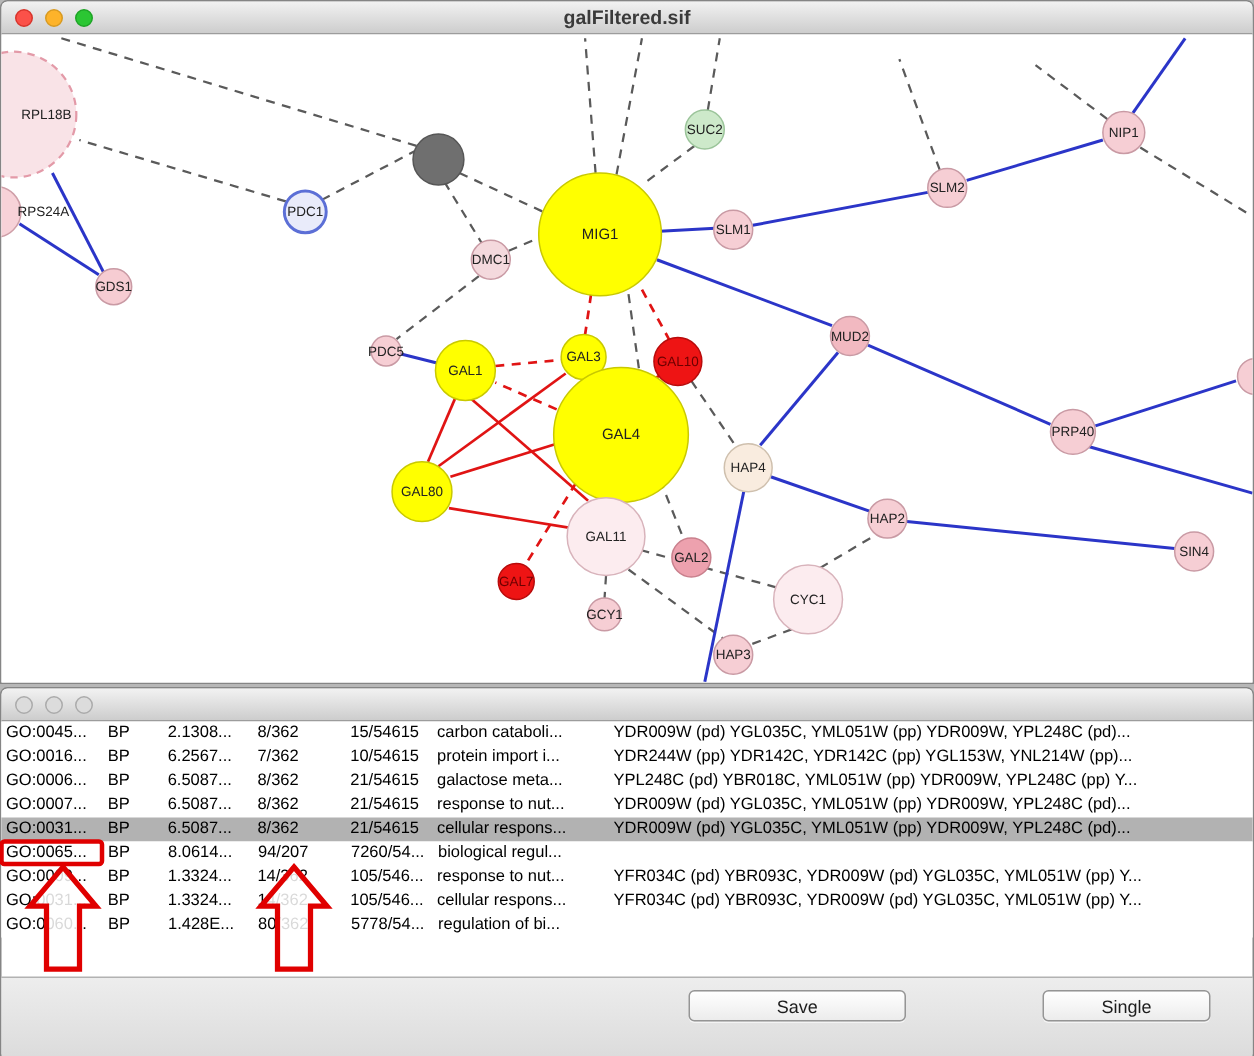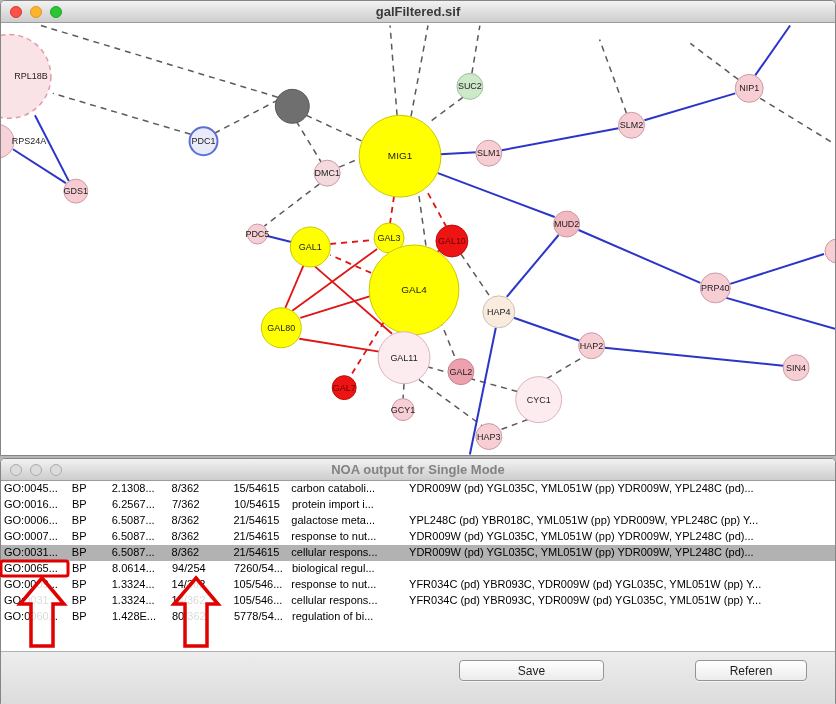--- a/index.html
+++ b/index.html
@@ -165,40 +165,40 @@
       </svg>
   </section>
 
   <section class="window win-bottom">
     <div class="titlebar unfocused">
       <div class="lights">
         <span class="light l-gray"></span>
         <span class="light l-gray"></span>
         <span class="light l-gray"></span>
       </div>
-      <span>NOA output for Single Mode</span>
     </div>
 
     <div class="tbody" id="tbody">
         <div class="tr">
           <div class="td" style="width:68px">GO:0045...</div>
           <div class="td" style="width:40px">BP</div>
           <div class="td" style="width:60px">2.1308...</div>
           <div class="td" style="width:62px">8/362</div>
           <div class="td" style="width:58px">15/54615</div>
           <div class="td" style="width:118px">carbon cataboli...</div>
           <div class="td" style="width:430px">YDR009W (pd) YGL035C, YML051W (pp) YDR009W, YPL248C (pd)...</div>
         </div>
         <div class="tr">
           <div class="td" style="width:68px">GO:0016...</div>
           <div class="td" style="width:40px">BP</div>
           <div class="td" style="width:60px">6.2567...</div>
           <div class="td" style="width:62px">7/362</div>
           <div class="td" style="width:58px">10/54615</div>
           <div class="td" style="width:118px">protein import i...</div>
+          <div class="td" style="width:430px">YDR244W (pp) YDR142C, YDR142C (pp) YGL153W, YNL214W (pp)...</div>
         </div>
         <div class="tr">
           <div class="td" style="width:68px">GO:0006...</div>
           <div class="td" style="width:40px">BP</div>
           <div class="td" style="width:60px">6.5087...</div>
           <div class="td" style="width:62px">8/362</div>
           <div class="td" style="width:58px">21/54615</div>
           <div class="td" style="width:118px">galactose meta...</div>
           <div class="td" style="width:430px">YPL248C (pd) YBR018C, YML051W (pp) YDR009W, YPL248C (pp) Y...</div>
         </div>
@@ -217,21 +217,21 @@
           <div class="td" style="width:60px">6.5087...</div>
           <div class="td" style="width:62px">8/362</div>
           <div class="td" style="width:58px">21/54615</div>
           <div class="td" style="width:118px">cellular respons...</div>
           <div class="td" style="width:430px">YDR009W (pd) YGL035C, YML051W (pp) YDR009W, YPL248C (pd)...</div>
         </div>
         <div class="tr">
           <div class="td" style="width:68px">GO:0065...</div>
           <div class="td" style="width:40px">BP</div>
           <div class="td" style="width:60px">8.0614...</div>
-          <div class="td" style="width:62px">94/254</div>
+          <div class="td" style="width:62px">94/207</div>
           <div class="td" style="width:58px">7260/54...</div>
           <div class="td" style="width:118px">biological regul...</div>
         </div>
         <div class="tr">
           <div class="td" style="width:68px">GO:0009...</div>
           <div class="td" style="width:40px">BP</div>
           <div class="td" style="width:60px">1.3324...</div>
           <div class="td" style="width:62px">14/362</div>
           <div class="td" style="width:58px">105/546...</div>
           <div class="td" style="width:118px">response to nut...</div>
@@ -251,21 +251,21 @@
           <div class="td" style="width:40px">BP</div>
           <div class="td" style="width:60px">1.428E...</div>
           <div class="td" style="width:62px">80/362</div>
           <div class="td" style="width:58px">5778/54...</div>
           <div class="td" style="width:118px">regulation of bi...</div>
         </div>
       </div>
 
     <div class="button-panel">
       <button class="mac-btn btn-save">Save</button>
-      <button class="mac-btn btn-cancel">Referen</button>
+      <button class="mac-btn btn-cancel">Single</button>
     </div>
   </section>
 
   <svg id="ann" class="annotations">
       <rect x="1" y="561" width="67" height="15" rx="2" fill="none" stroke="#e00000" stroke-width="3"></rect>
       <polygon points="42,578 64,604 53,604 53,646 31,646 31,604 20,604" fill="#ffffff" fill-opacity="0.85" stroke="#e00000" stroke-width="3.5"></polygon>
       <polygon points="196,578 218,604 207,604 207,646 185,646 185,604 174,604" fill="#ffffff" fill-opacity="0.85" stroke="#e00000" stroke-width="3.5"></polygon>
     </svg>
 
 </div>

